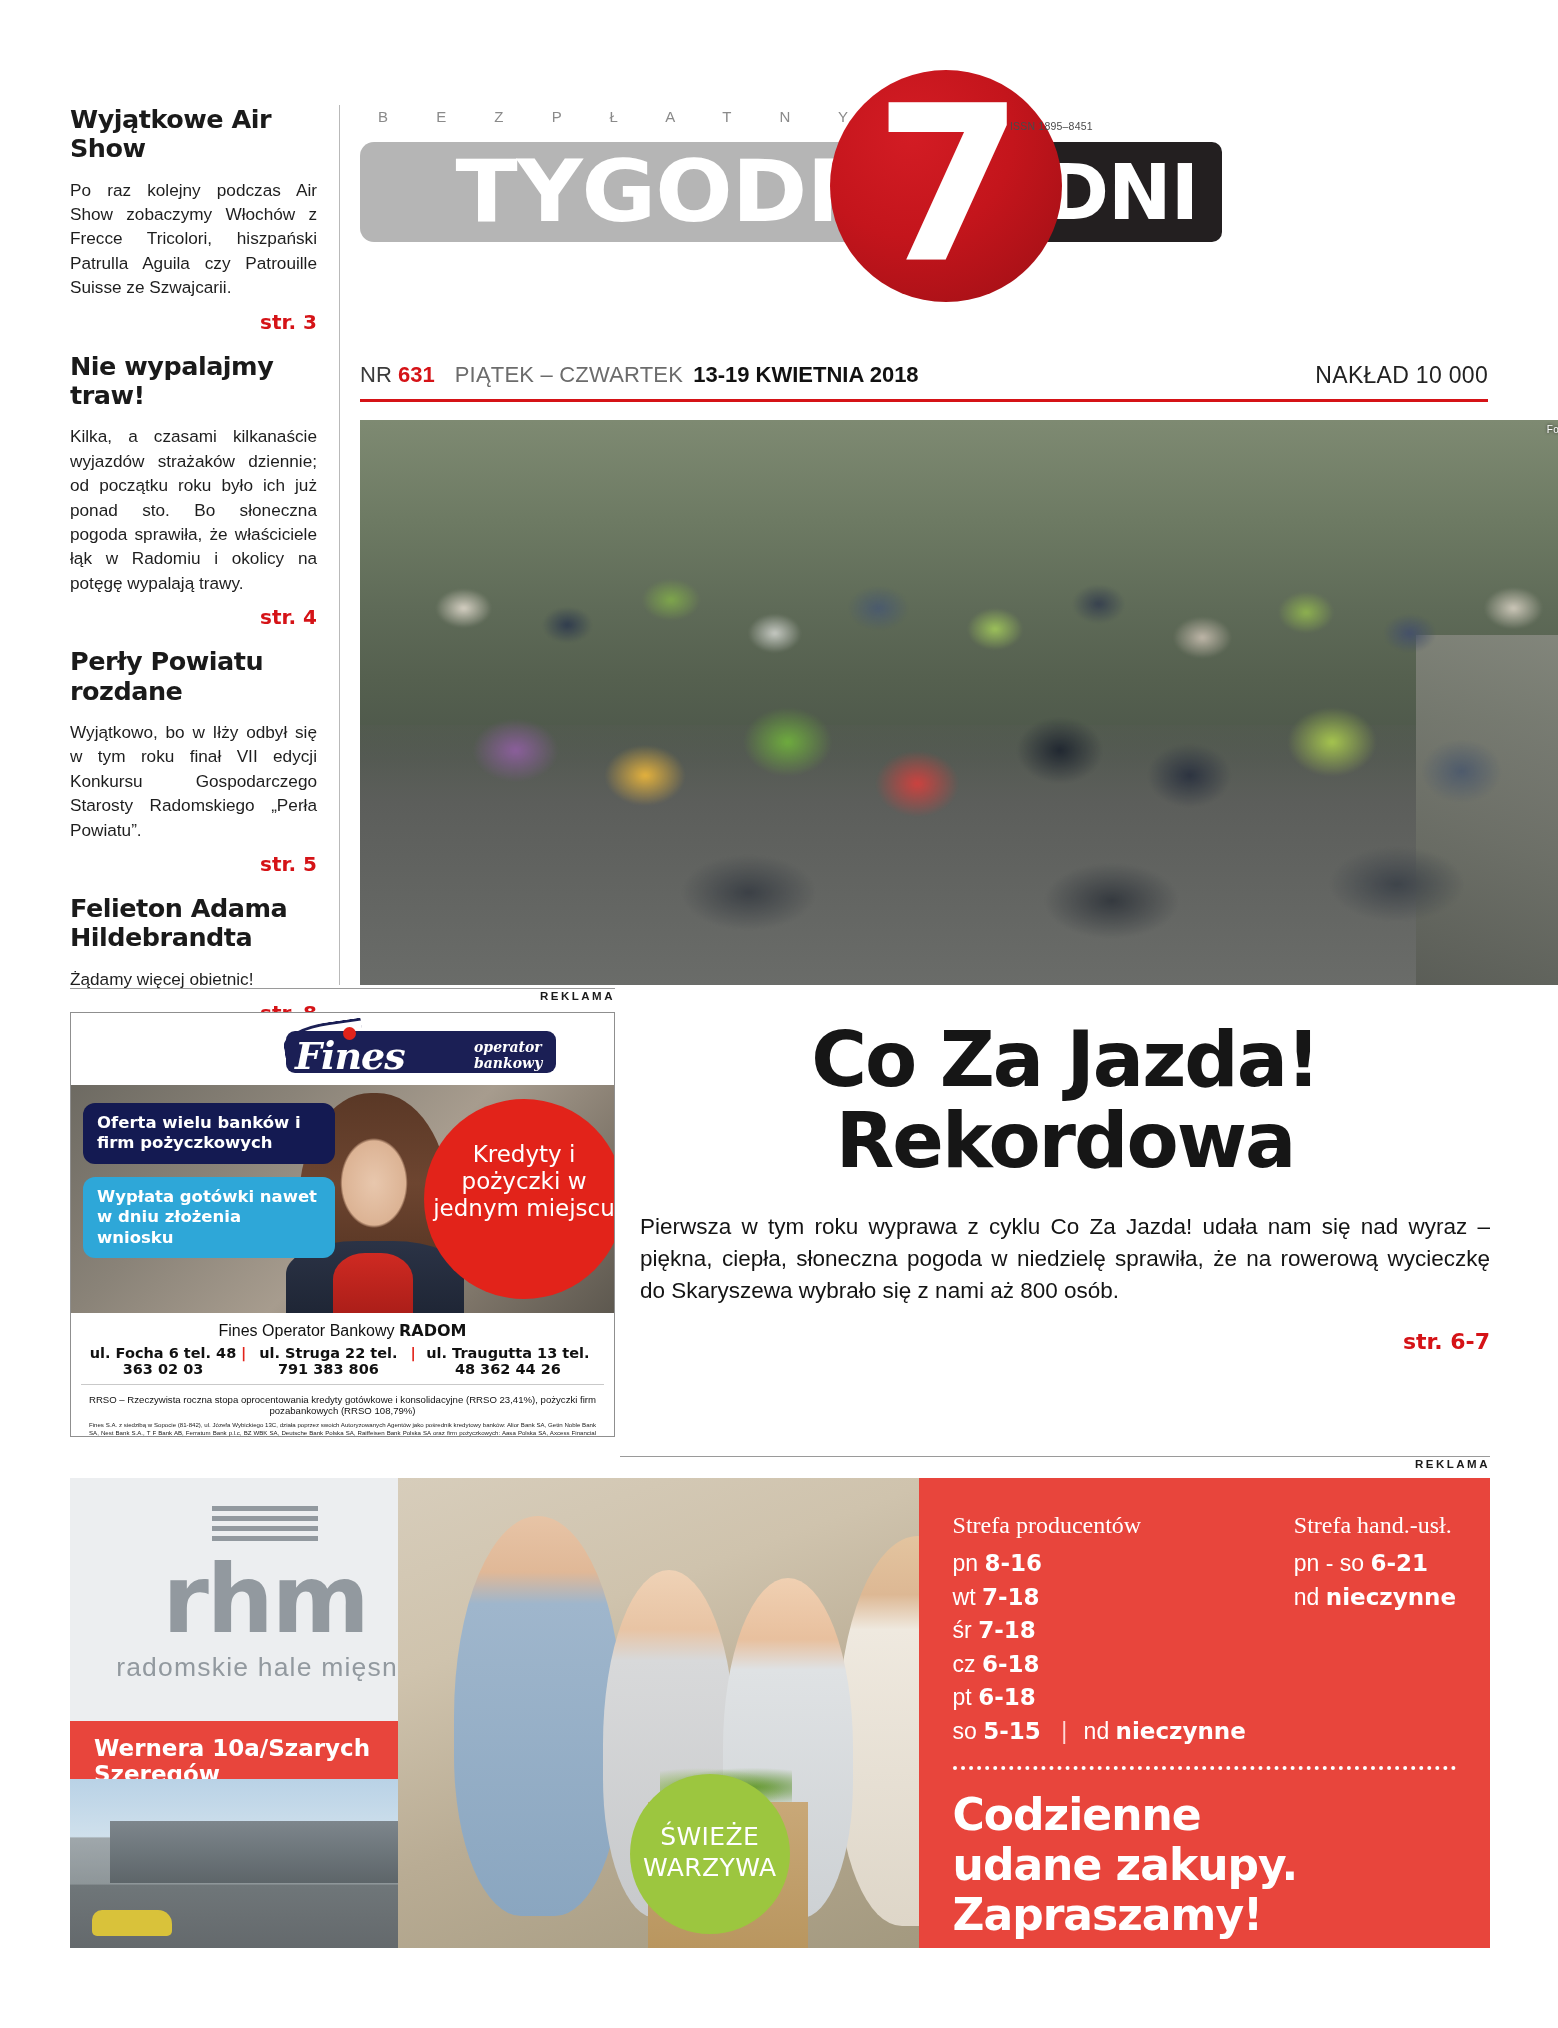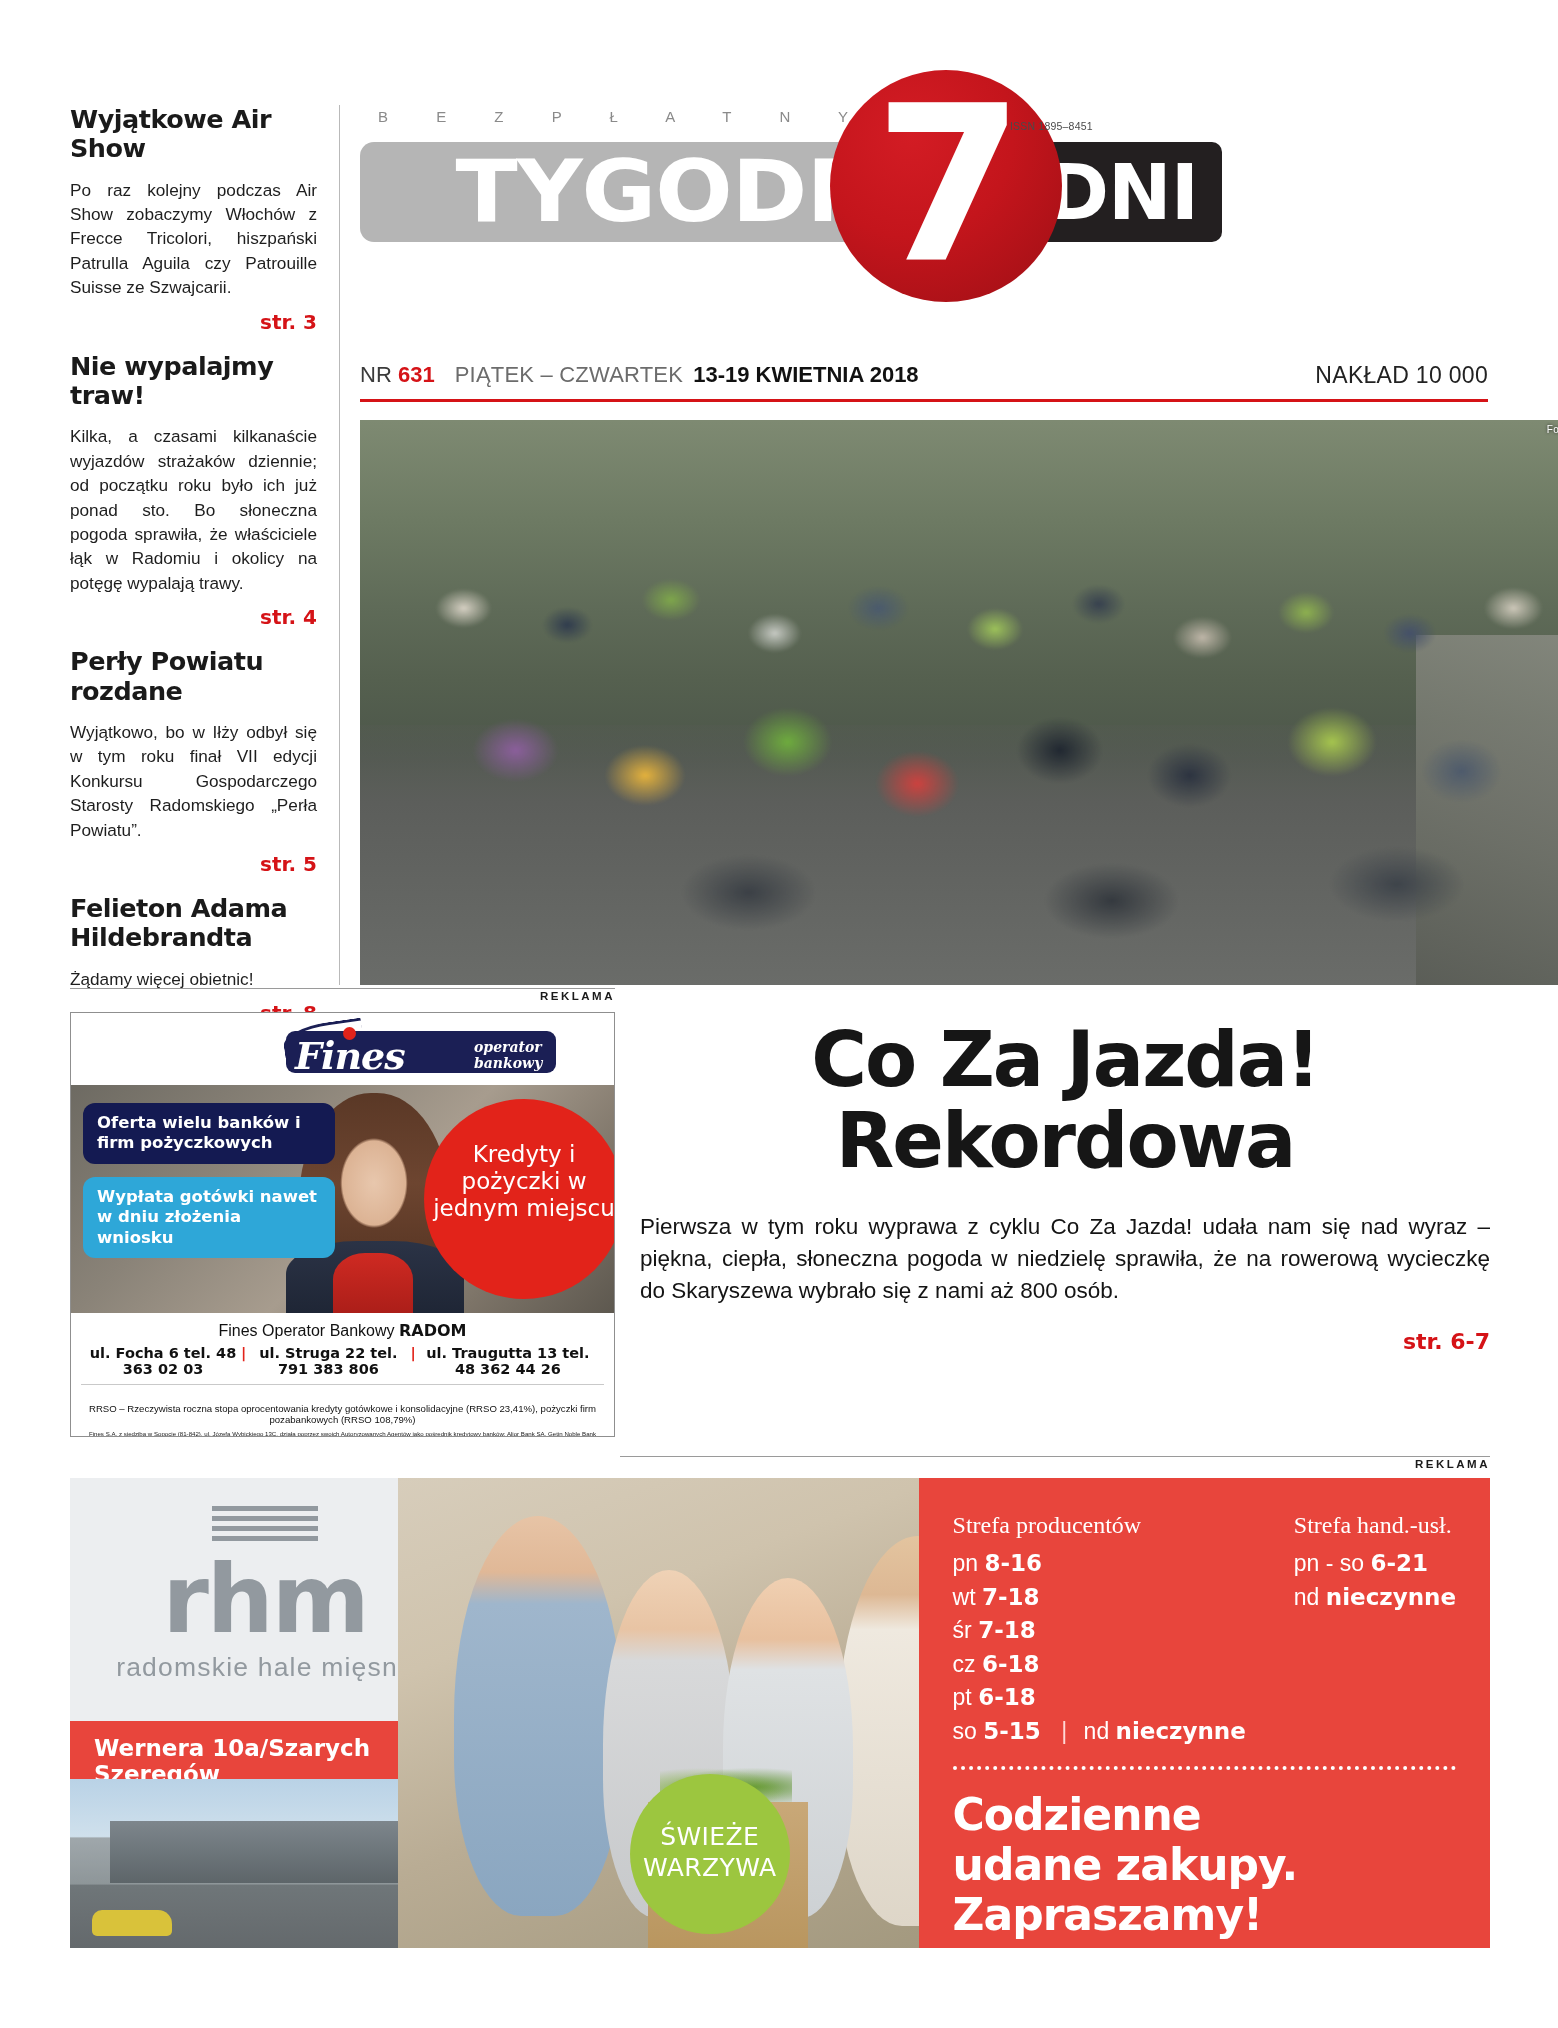--- a/index.html
+++ b/index.html
@@ -394,21 +394,21 @@
     padding: 0 4px;
   }
   .sep { color: #e2231a; font-weight: bold; }
   .fines-rrso {
     margin-top: 7px;
     font-size: 9.6px;
     color: #111;
     text-align: center;
     font-family: "Liberation Sans", sans-serif;
     border-top: 1px solid #c9c9c9;
-    padding-top: 18px;
+    padding-top: 9px;
   }
   .fines-legal {
     margin: 5px 8px 0 8px;
     font-size: 6.1px;
     line-height: 1.32;
     color: #1a1a1a;
     text-align: justify;
     font-family: "Liberation Sans", sans-serif;
   }
 

